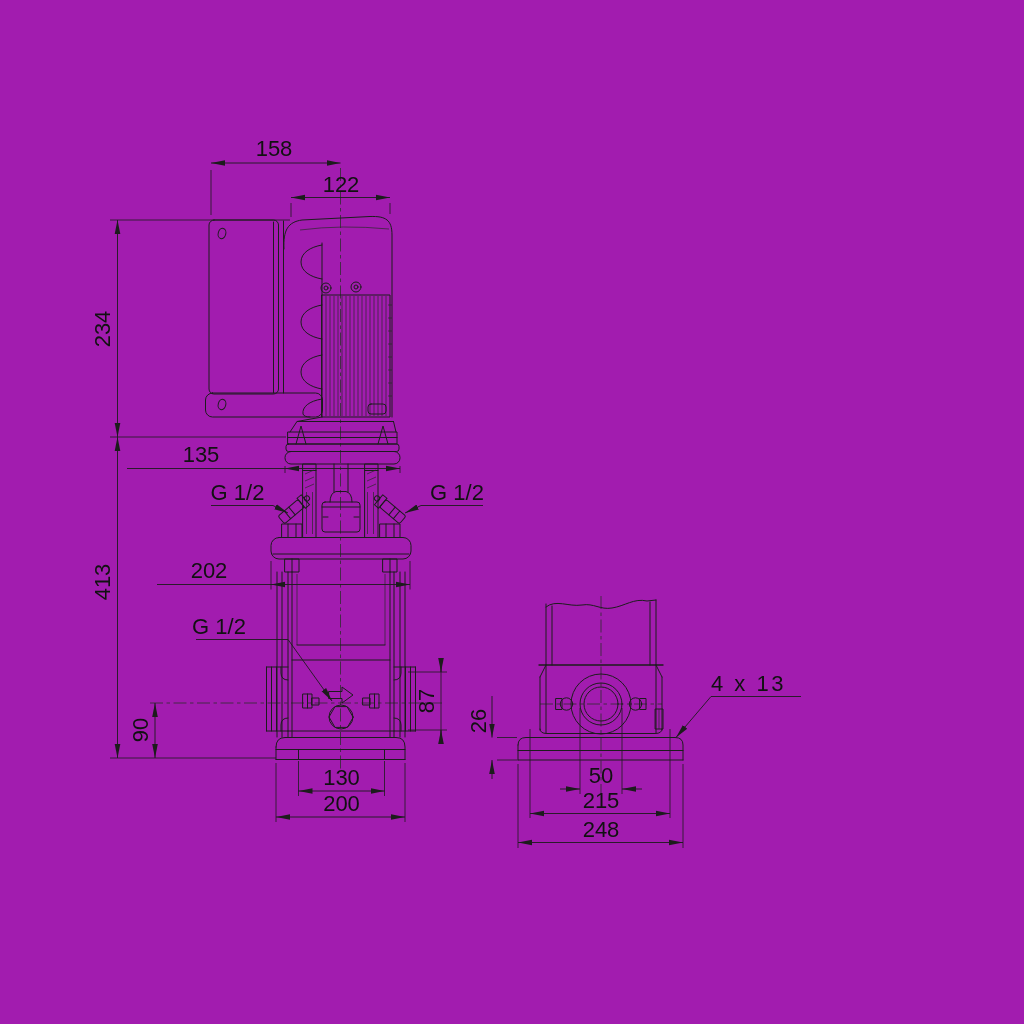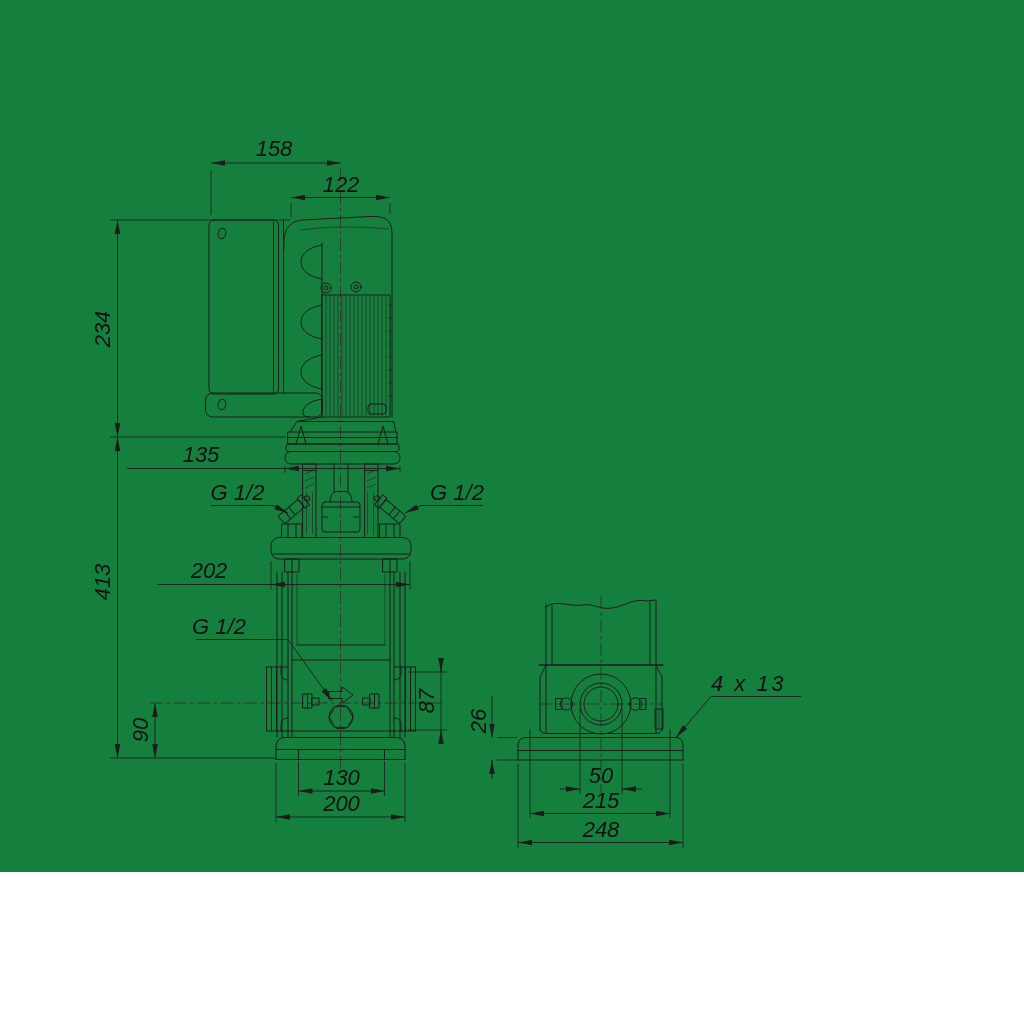--- a/index.html
+++ b/index.html
@@ -1,16 +1,16 @@
 <!DOCTYPE html>
 <html><head>
 <meta charset="utf-8">
 <style>
   html,body{margin:0;padding:0;background:#fff;}
-  .page{width:1024px;height:872px;background:#15803d;position:relative;overflow:hidden;font-style:italic;}
+  .page{width:1024px;height:1024px;background:#a21caf;position:relative;overflow:hidden;}
   svg{display:block;}
   .ln{fill:none;stroke:#1c1c1c;stroke-width:1;stroke-linecap:round;stroke-linejoin:round;}
   .lnb{fill:none;stroke:#1c1c1c;stroke-width:1.4;stroke-linecap:round;stroke-linejoin:round;}
   .thin{fill:none;stroke:#2a2a2a;stroke-width:.7;}
   .cl{fill:none;stroke:#2f2f2f;stroke-width:.8;stroke-dasharray:13 3.5 3.5 3.5;}
   .dim{fill:none;stroke:#1c1c1c;stroke-width:.9;}
   .ext{fill:none;stroke:#1c1c1c;stroke-width:.8;}
   text.d{font-family:"Liberation Sans","DejaVu Sans",sans-serif;font-size:22px;fill:#111;}
   text.mid{text-anchor:middle;}
   text.sp{letter-spacing:2.5px;}

